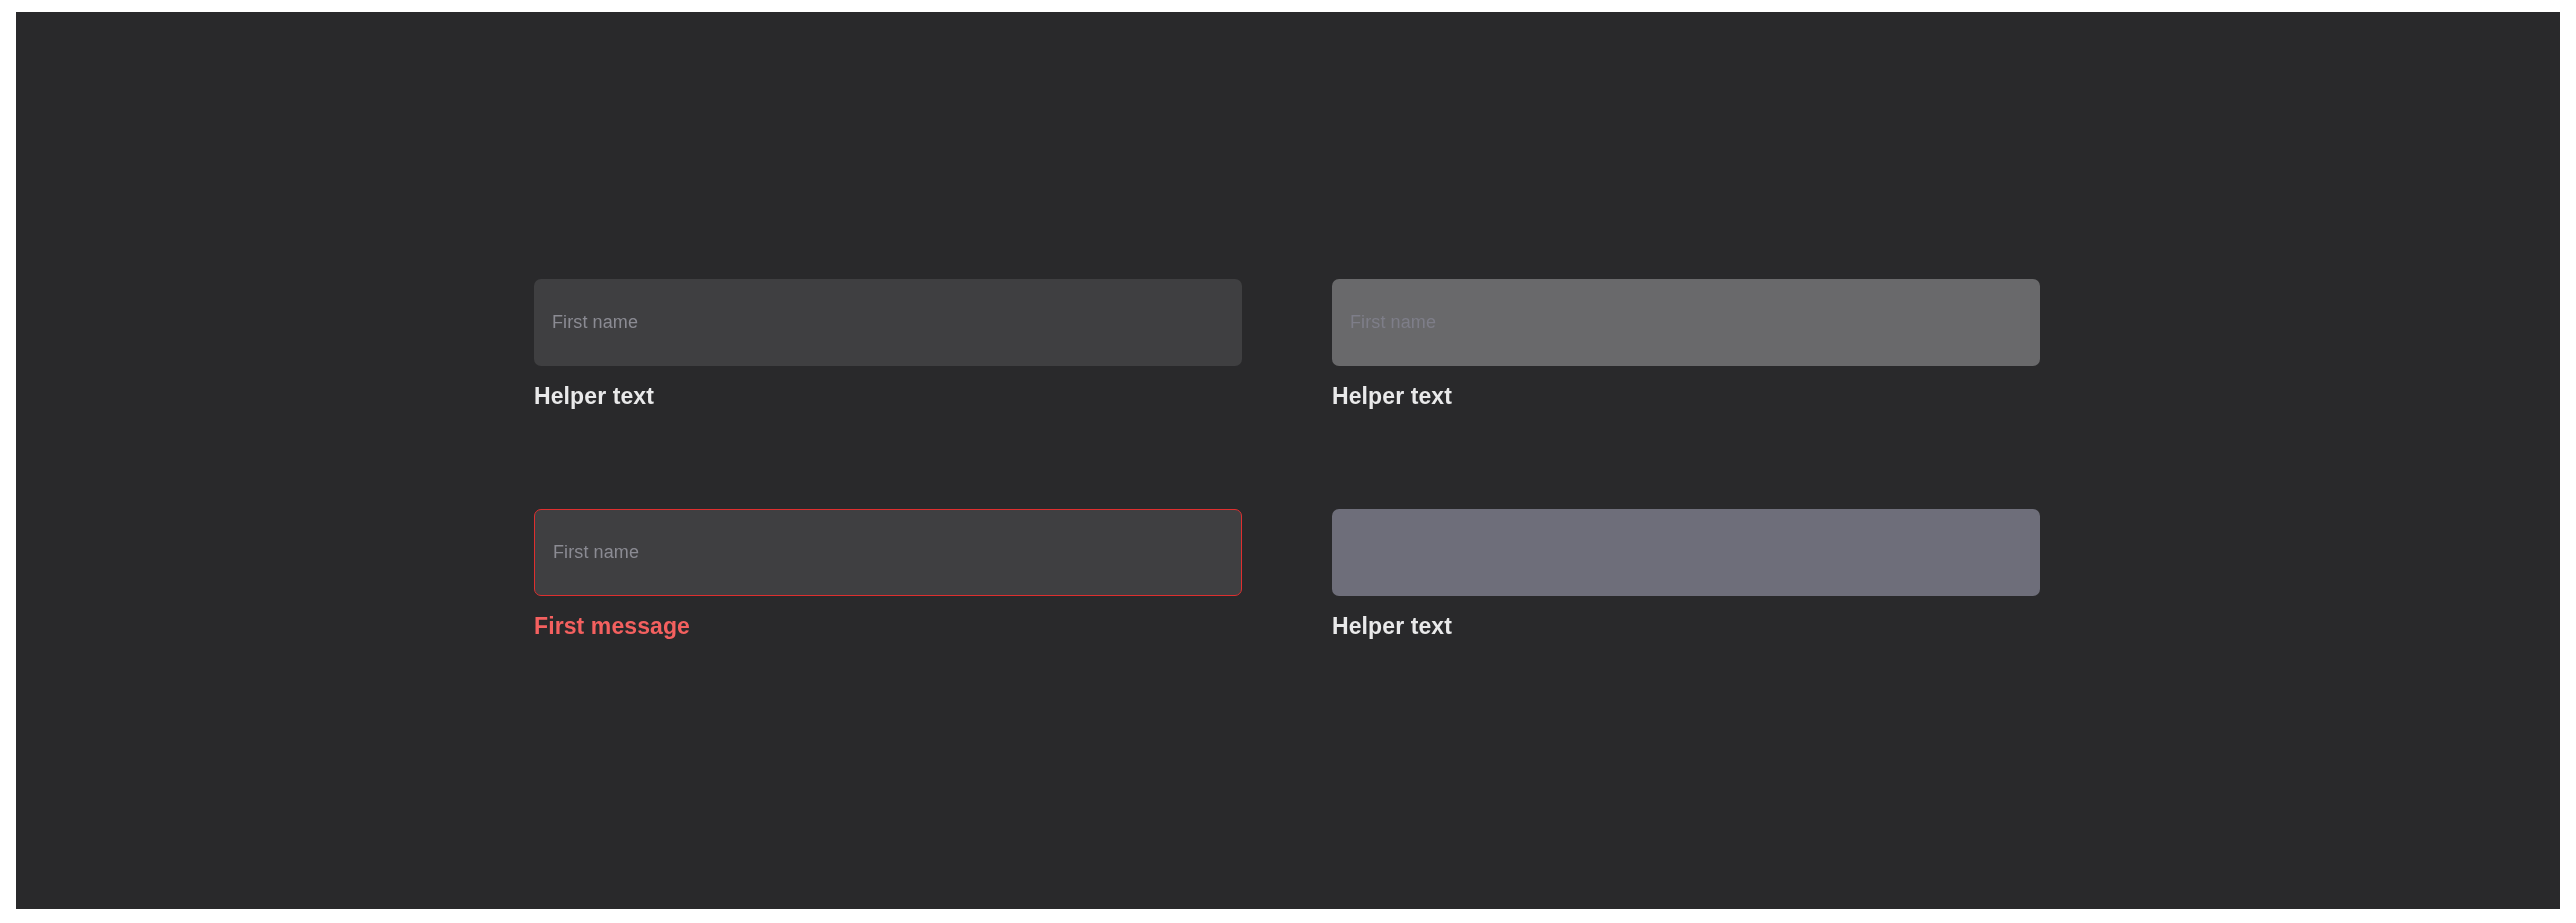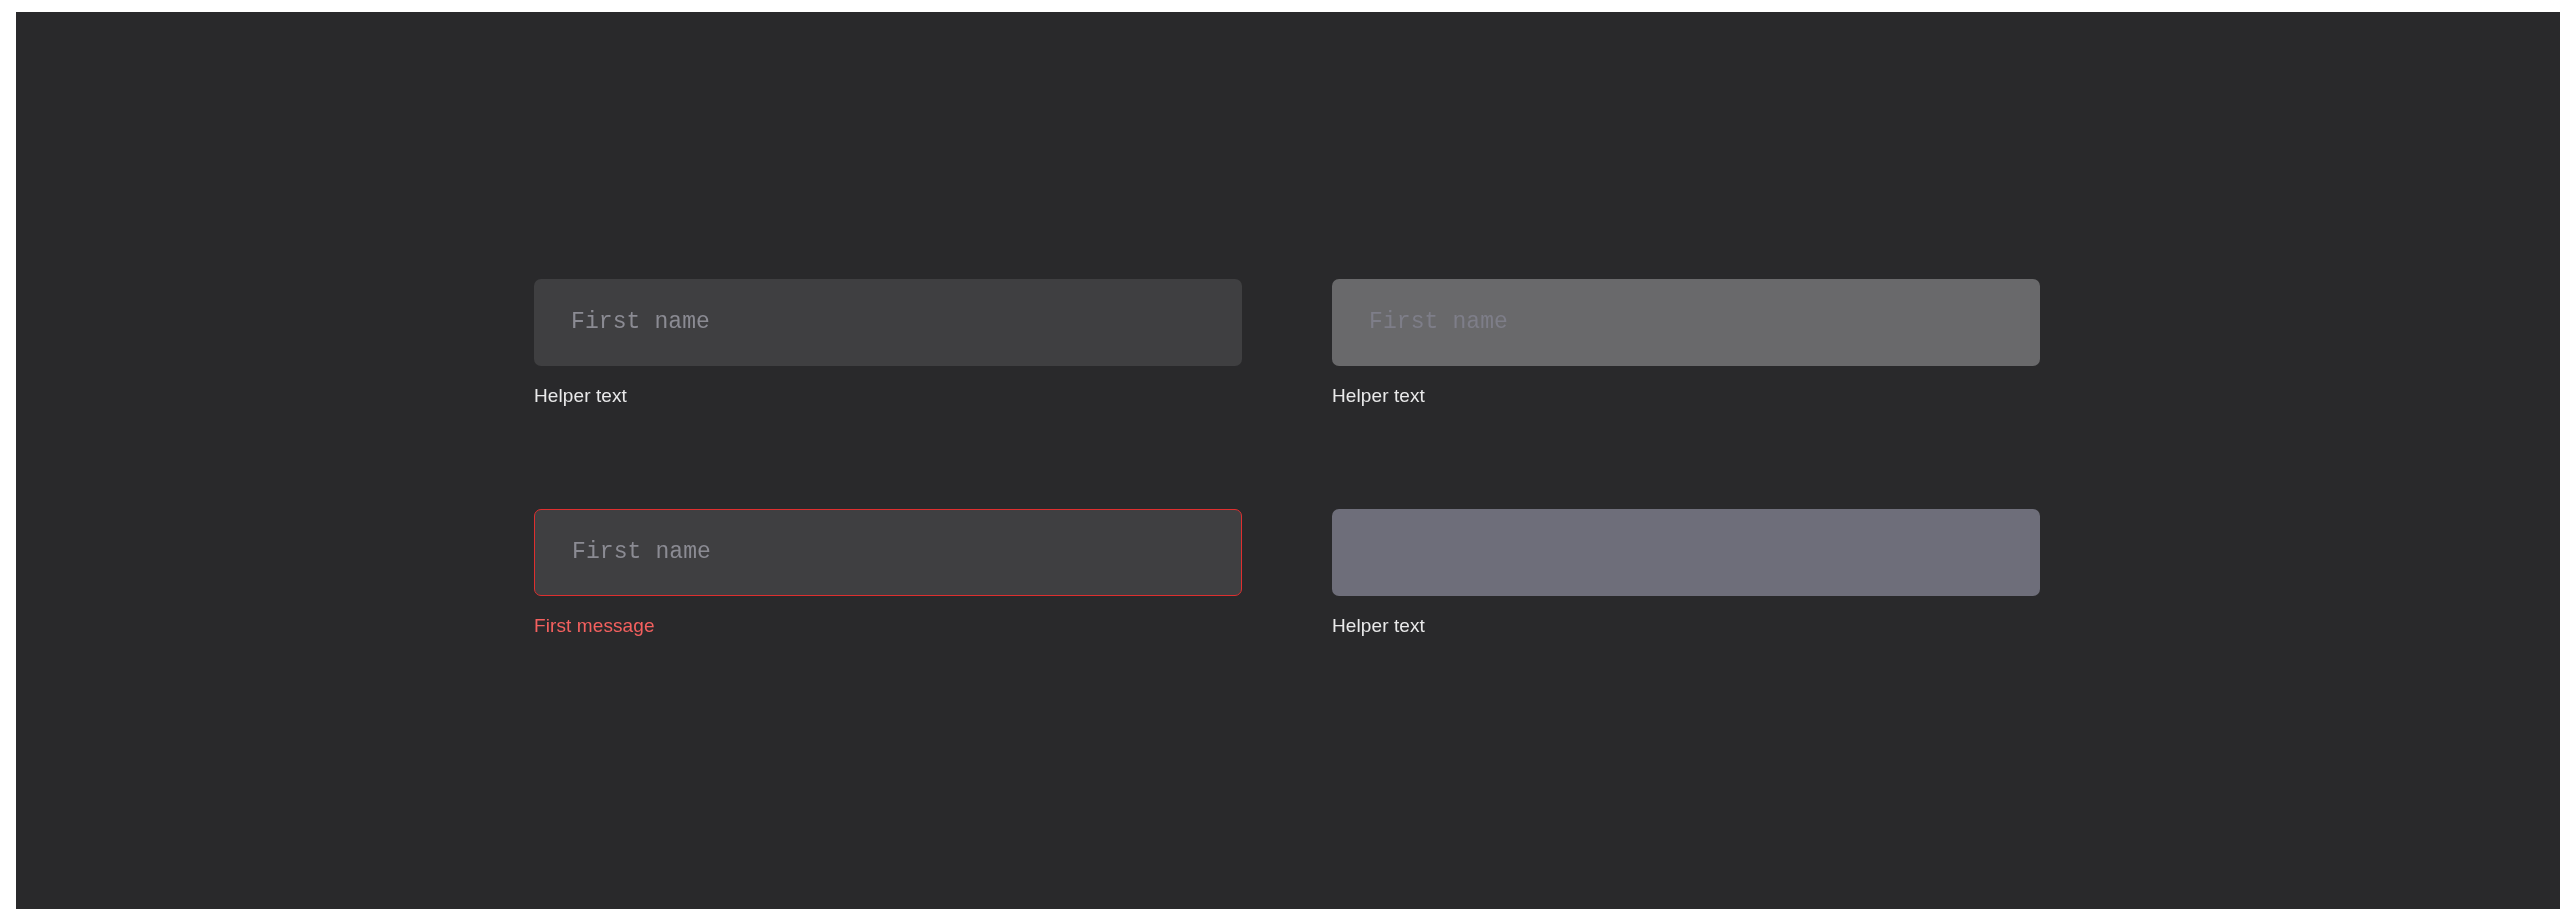--- a/index.html
+++ b/index.html
@@ -45,23 +45,23 @@
 
   
   .text-field {
     box-sizing: border-box;
     display: block;
     width: 100%;
     height: 87px;
     border-radius: 7px;
     border: none;
     outline: none;
-    padding: 0 37px;
-    font-family: Liberation Mono, monospace;
-    font-size: 23px;
+    padding: 0 18px;
+    font-family: Liberation Sans, sans-serif;
+    font-size: 18px;
     font-weight: 400;
     letter-spacing: 0.1px;
     line-height: 87px;
     color: #d8d8de;
     background: #3f3f41;
   }
   .text-field::placeholder {
     color: #8b8b93;
     opacity: 1;
   }
@@ -88,22 +88,22 @@
   
   .state-disabled {
     background: #6e6e7a;
   }
   .state-disabled::placeholder { color: transparent; }
 
   
   .caption {
     margin-top: 16.6px;
     font-family: "Liberation Sans", sans-serif;
-    font-size: 19px;
-    font-weight: 400;
+    font-size: 23px;
+    font-weight: 700;
     line-height: 28px;
     letter-spacing: 0.1px;
     white-space: nowrap;
   }
   .caption-helper { color: #e9e9ea; }
   .caption-error  { color: #f4605f; }
 </style>
 </head>
 <body>
 

